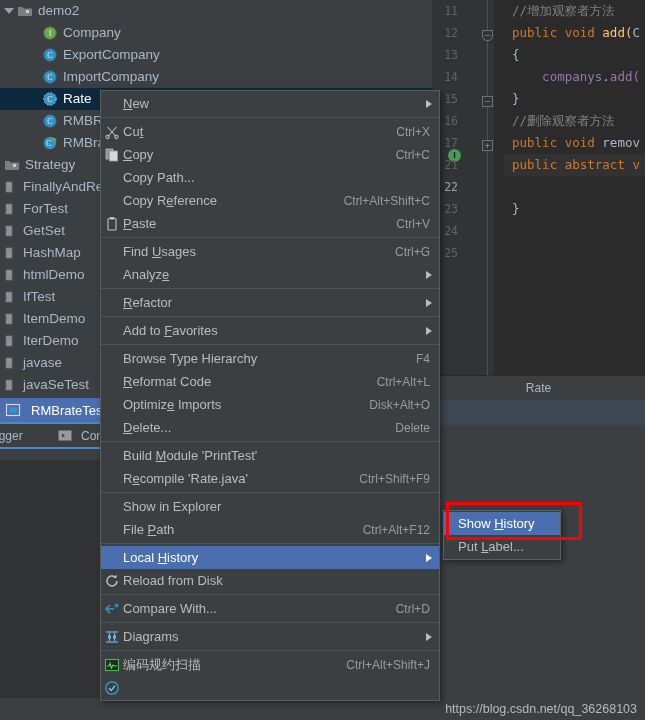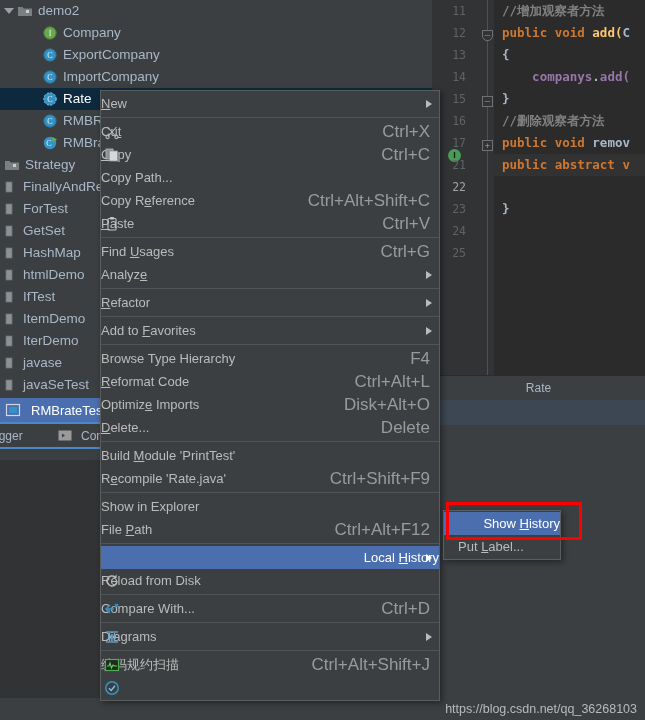--- a/index.html
+++ b/index.html
@@ -37,41 +37,41 @@
   
   #editor {
     position: absolute; left: 432px; top: 0; width: 213px; height: 375px;
     background: #2b2b2b; overflow: hidden;
   }
   #gutter {
     position: absolute; left: 0; top: 0; width: 62px; height: 100%;
     background: #313335;
   }
   .lnum {
-    position: absolute; right: 28px; font-size: 11.5px; color: #606366;
+    position: absolute; right: 36px; font-size: 11.5px; color: #606366;
     font-family: "DejaVu Sans Mono", monospace; text-align: right; width: 24px;
   }
   .lnum.cur { color: #a4a3a3; }
   .foldline { position: absolute; left: 55px; top: 0; width: 1px; height: 100%; background: #4e5254; }
   .foldbox {
     position: absolute; left: 50px; width: 11px; height: 11px;
     border: 1px solid #6e7273; background: #313335; color: #8a8f90;
     font-size: 9px; line-height: 9px; text-align: center;
     font-family: "DejaVu Sans Mono", monospace;
   }
   .foldbox.tail { border-bottom-left-radius: 5px; border-bottom-right-radius: 5px; }
   .foldbox.head { border-radius: 0; }
   .gmark {
     position: absolute; left: 16px; width: 13px; height: 13px;
     border-radius: 50%; background: #499c54; color: #1a1a1a;
     font-size: 9px; line-height: 13px; text-align: center; font-weight: bold;
   }
   #code {
-    position: absolute; left: 62px; top: 0; right: 0; height: 100%;
-    font-family: "DejaVu Sans Mono", monospace; font-size: 12.5px; font-weight: bold;
+    position: absolute; left: 72px; top: 0; right: 0; height: 100%;
+    font-family: "DejaVu Sans Mono", monospace; font-size: 12.5px;
   }
   .cline { position: absolute; left: 8px; white-space: pre; height: 22px; line-height: 22px; }
   .hl-cur { position: absolute; left: 0; right: 0; height: 22px; background: #323232; }
   .k  { color: #cc7832; }
   .cm { color: #808080; }
   .id { color: #a9b7c6; }
   .fn { color: #ffc66d; }
   .fd { color: #9876aa; }
   .br { color: #a9b7c6; }
 
@@ -110,34 +110,34 @@
   
   #ctxmenu {
     position: absolute; left: 100px; top: 90px; width: 340px;
     background: #3c3f41; border: 1px solid #5a5d5e;
     box-shadow: 2px 2px 6px rgba(0,0,0,.45);
     font-size: 13px; color: #bbbbbb; padding: 1px 0;
     z-index: 40;
   }
   .mi {
     position: relative; height: 23px; display: flex; align-items: center;
-    white-space: nowrap; cursor: default;
+    padding-left: 22px; white-space: nowrap; cursor: default;
   }
   .mi .mi-ico {
     position: absolute; left: 3px; top: 50%; transform: translateY(-50%);
     width: 16px; height: 16px; display: flex; align-items: center; justify-content: center;
   }
   .mi .mi-label { flex: 1; color: #bbbbbb; }
-  .mi .mi-key { color: #9a9a9a; font-size: 17px; padding-right: 9px; }
+  .mi .mi-key { color: #9a9a9a; font-size: 12px; padding-right: 9px; }
   .mi .mi-arrow {
     position: absolute; right: 7px; top: 50%; transform: translateY(-50%);
     width: 0; height: 0; border-top: 4px solid transparent; border-bottom: 4px solid transparent;
     border-left: 6px solid #bbbbbb;
   }
-  .mi.sel { background: #4b6eaf; text-align: right; }
+  .mi.sel { background: #4b6eaf; }
   .mi.sel .mi-label, .mi.sel .mi-key { color: #ffffff; }
   .mi.sel .mi-arrow { border-left-color: #ffffff; }
   .msep { height: 1px; background: #515455; margin: 2px 0; }
   .u { text-decoration: underline; }
 
   
   #submenu {
     position: absolute; left: 443px; top: 510px; width: 118px;
     background: #3c3f41; border: 1px solid #5a5d5e;
     box-shadow: 2px 2px 6px rgba(0,0,0,.45);

